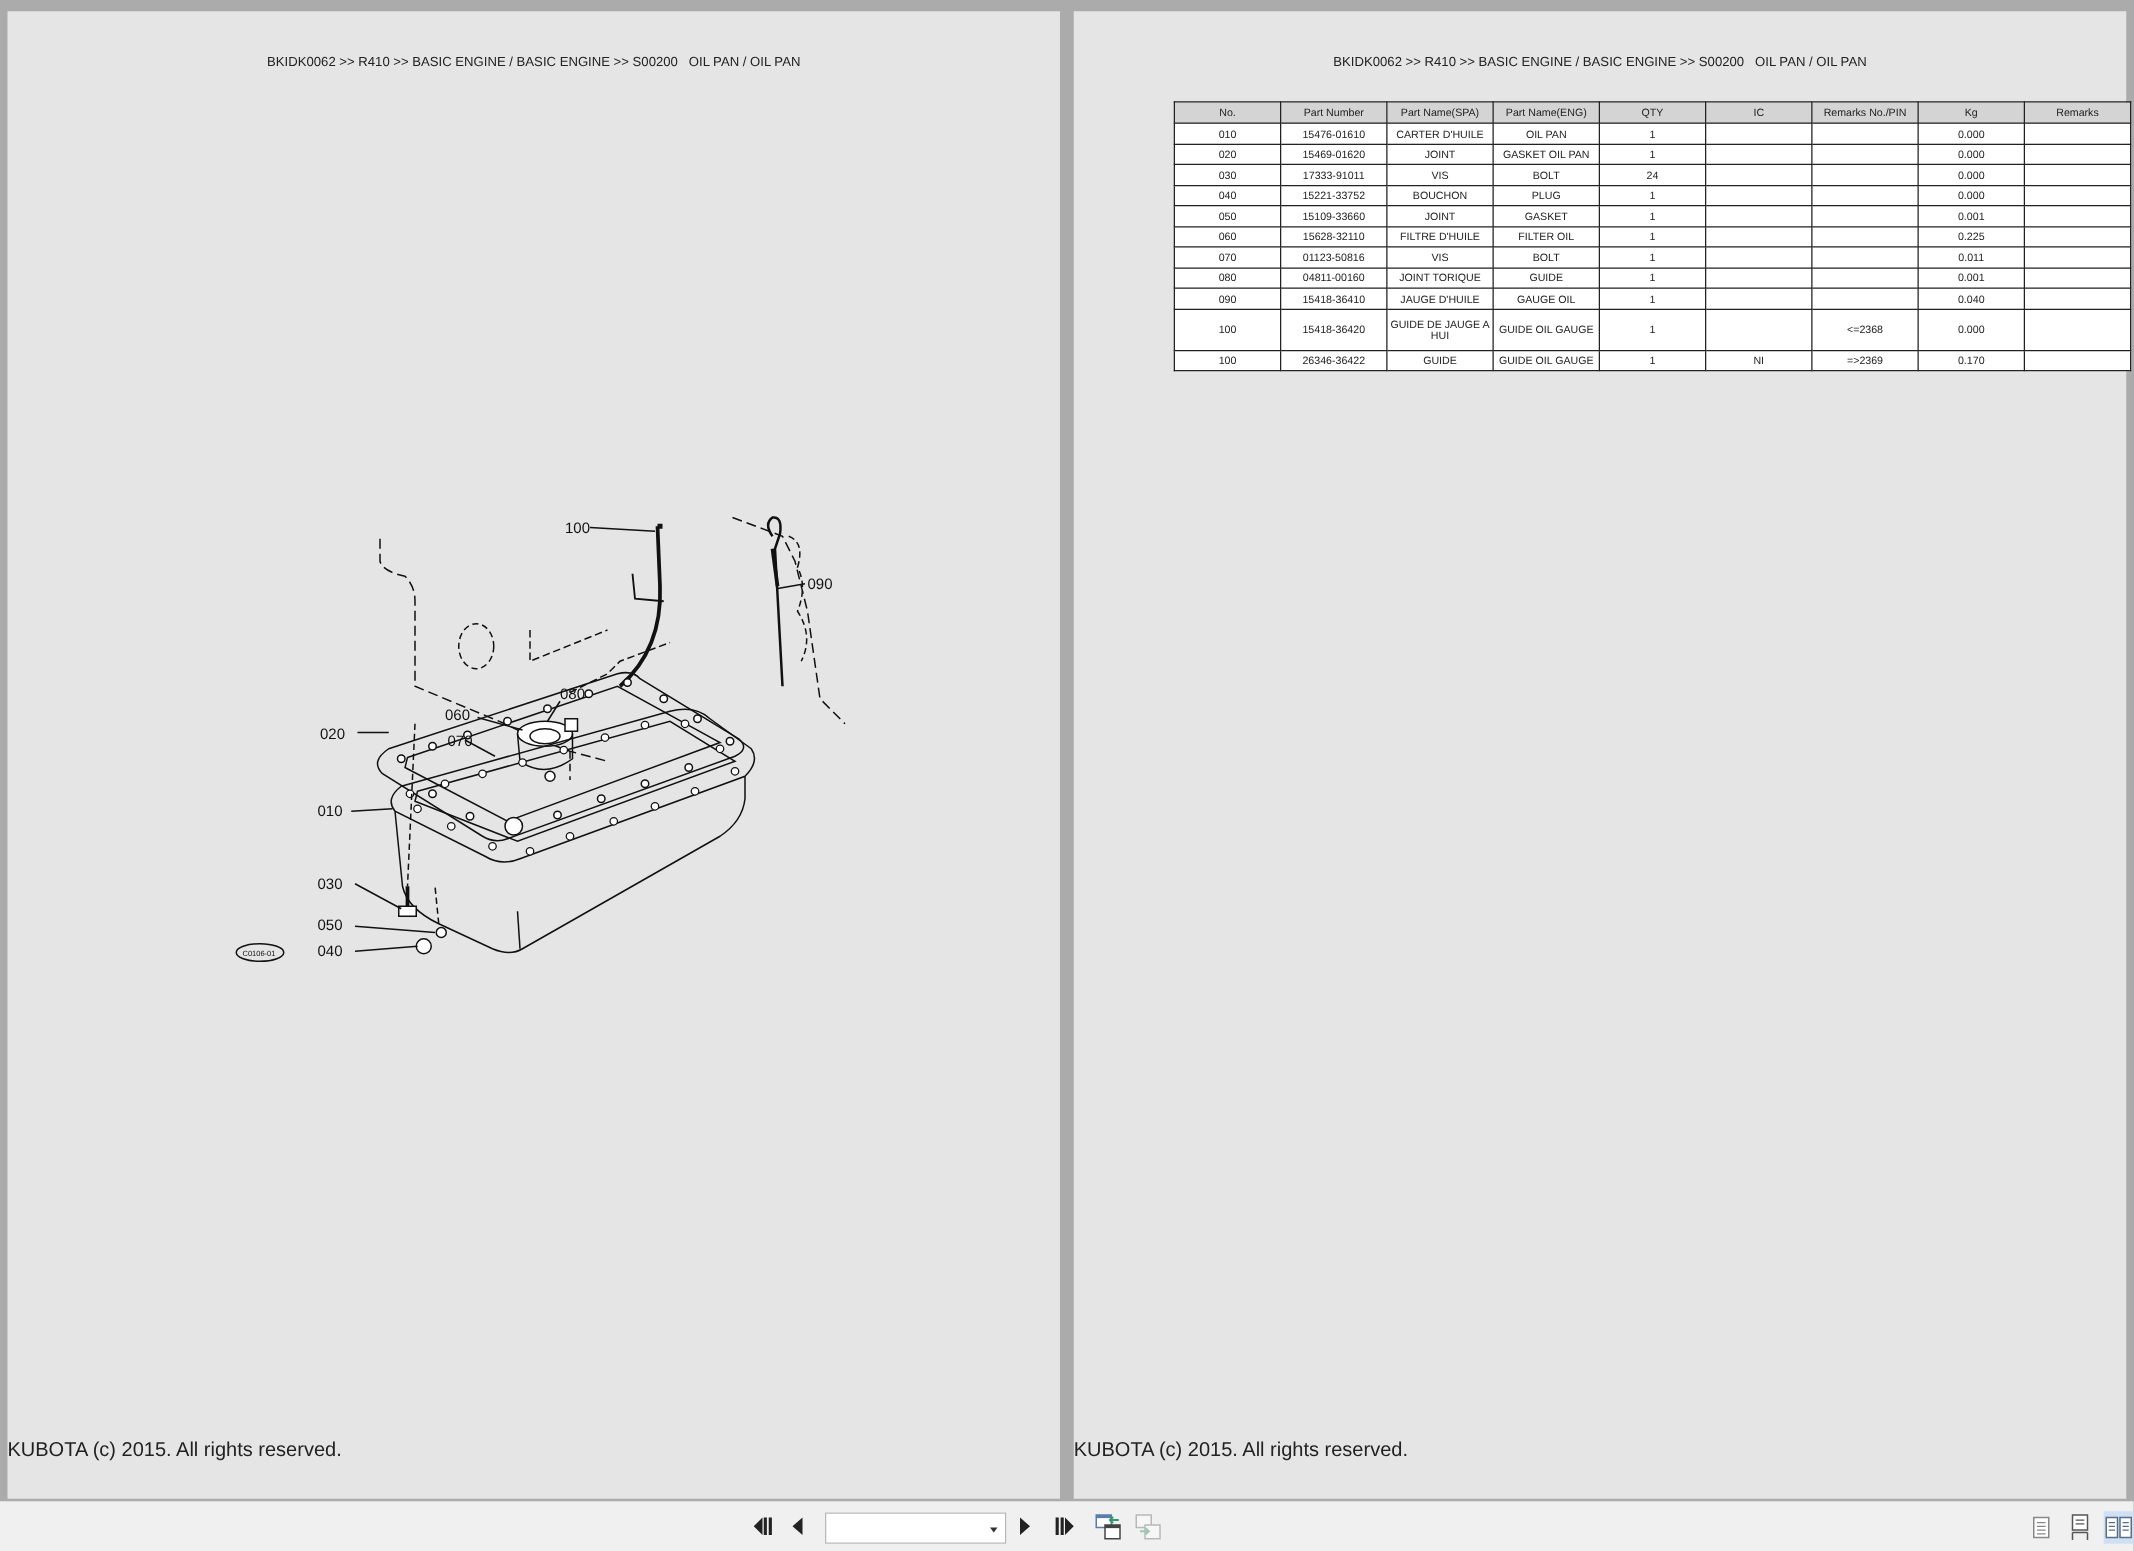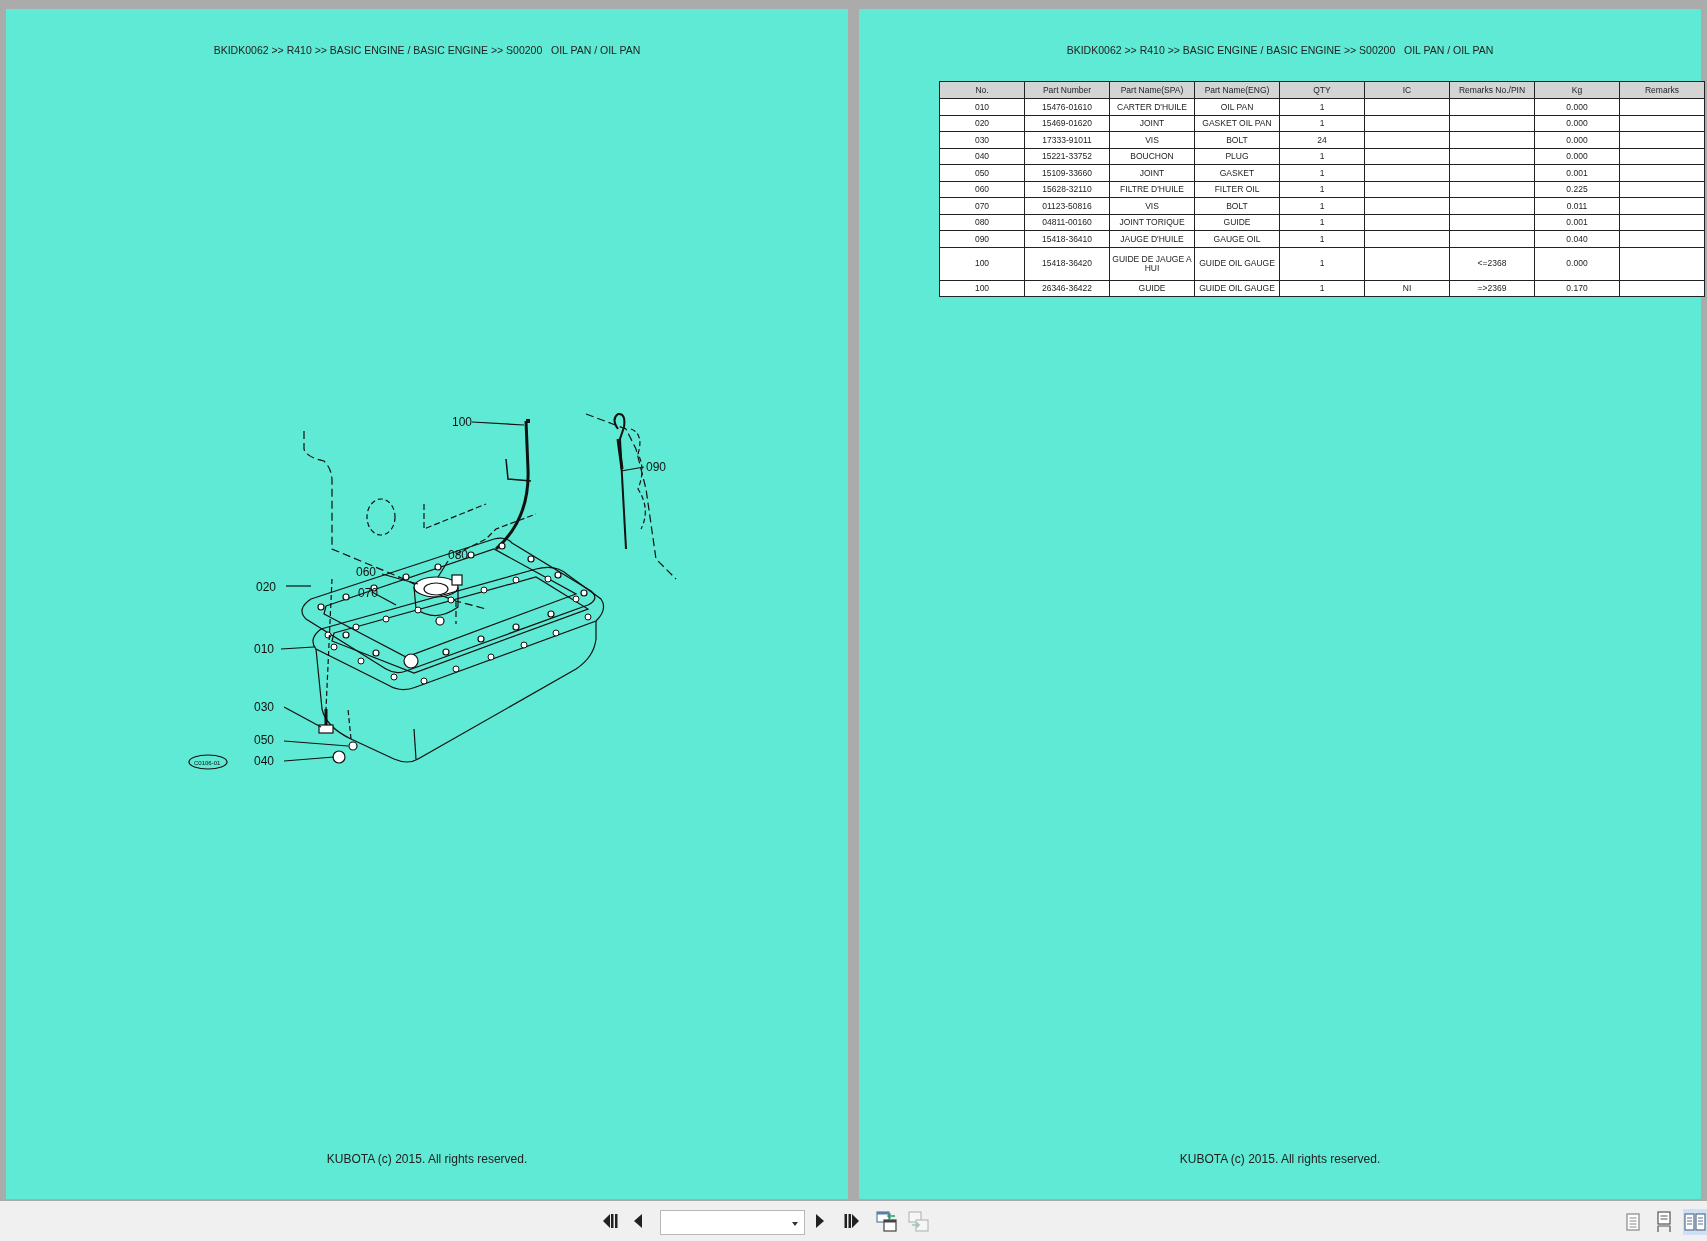--- a/index.html
+++ b/index.html
@@ -1,22 +1,22 @@
 <!DOCTYPE html>
 <html><head>
   <meta charset="utf-8">
   <style>
     * { box-sizing: border-box; margin: 0; padding: 0; }
     html, body { width: 1707px; height: 1241px; overflow: hidden; }
     body { background: #ababab; font-family: "Liberation Sans", sans-serif; position: relative; color: #111; }
-    .page { position: absolute; top: 9px; height: 1190px; background: #5eead4; }
+    .page { position: absolute; top: 9px; height: 1190px; background: #e5e5e5; }
     .page-left { left: 6px; width: 842px; }
     .page-right { left: 859px; width: 842px; }
     .page-header { position: absolute; top: 35px; left: 0; width: 100%; text-align: center; font-size: 10.5px; color: #222; white-space: pre; }
-    .page-footer { position: absolute; top: 1143px; left: 0; width: 100%; text-align: center; font-size: 12px; color: #222; }
+    .page-footer { position: absolute; top: 1143px; left: 0; width: 100%; font-size: 16px; color: #222; }
     .diagram { position: absolute; left: 150px; top: 400px; width: 600px; height: 440px; }
     .diagram svg { width: 100%; height: 100%; }
     .diagram text { font-family: "Liberation Sans", sans-serif; font-size: 12px; fill: #111; }
     .parts-table { position: absolute; left: 35px; top: 72px; width: 766px; border-collapse: collapse; table-layout: fixed; margin-left: 45px; }
     .parts-table th, .parts-table td { border: 1px solid #222; font-size: 8.5px; text-align: center; vertical-align: middle; padding: 0 2px; color: #222; font-weight: normal; }
     .parts-table th { background: #d4d4d4; height: 17px; }
     .parts-table td { height: 16.5px; background: #fff; }
     .parts-table tr.tall td { height: 33px; line-height: 9px; }
     .toolbar { position: absolute; left: 0; top: 1201px; width: 1707px; height: 40px; background: #f0f0f0; }
     .tb-btn { position: absolute; top: 9px; height: 22px; display: flex; align-items: center; justify-content: center; cursor: pointer; }

